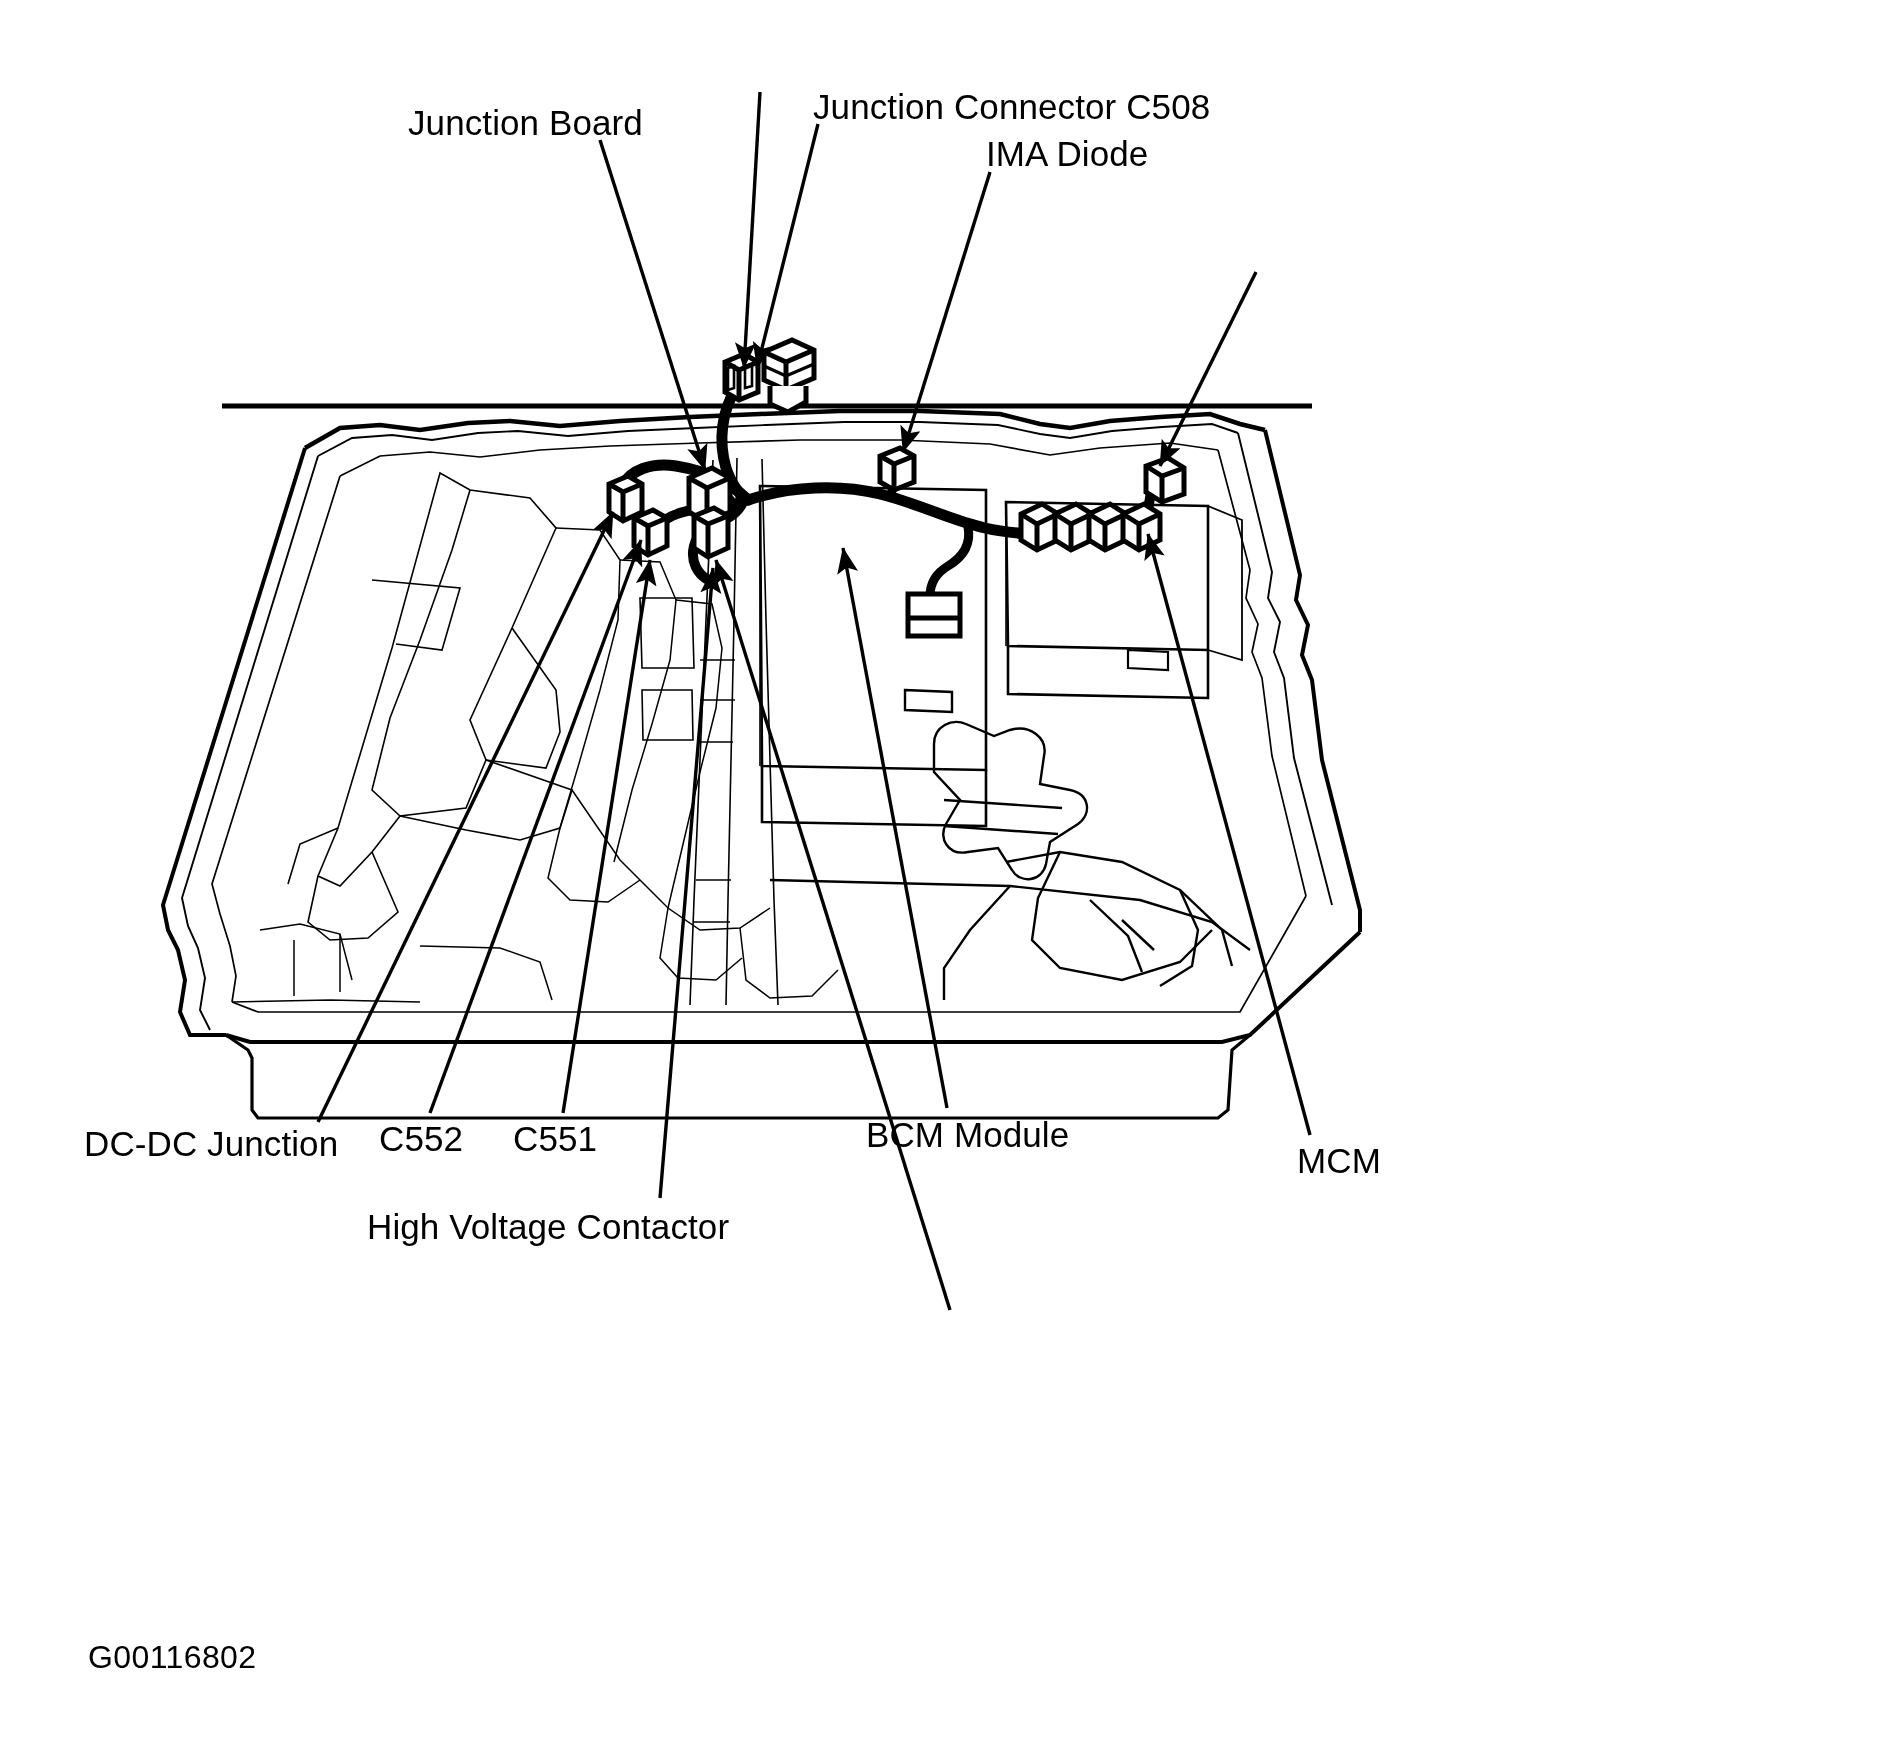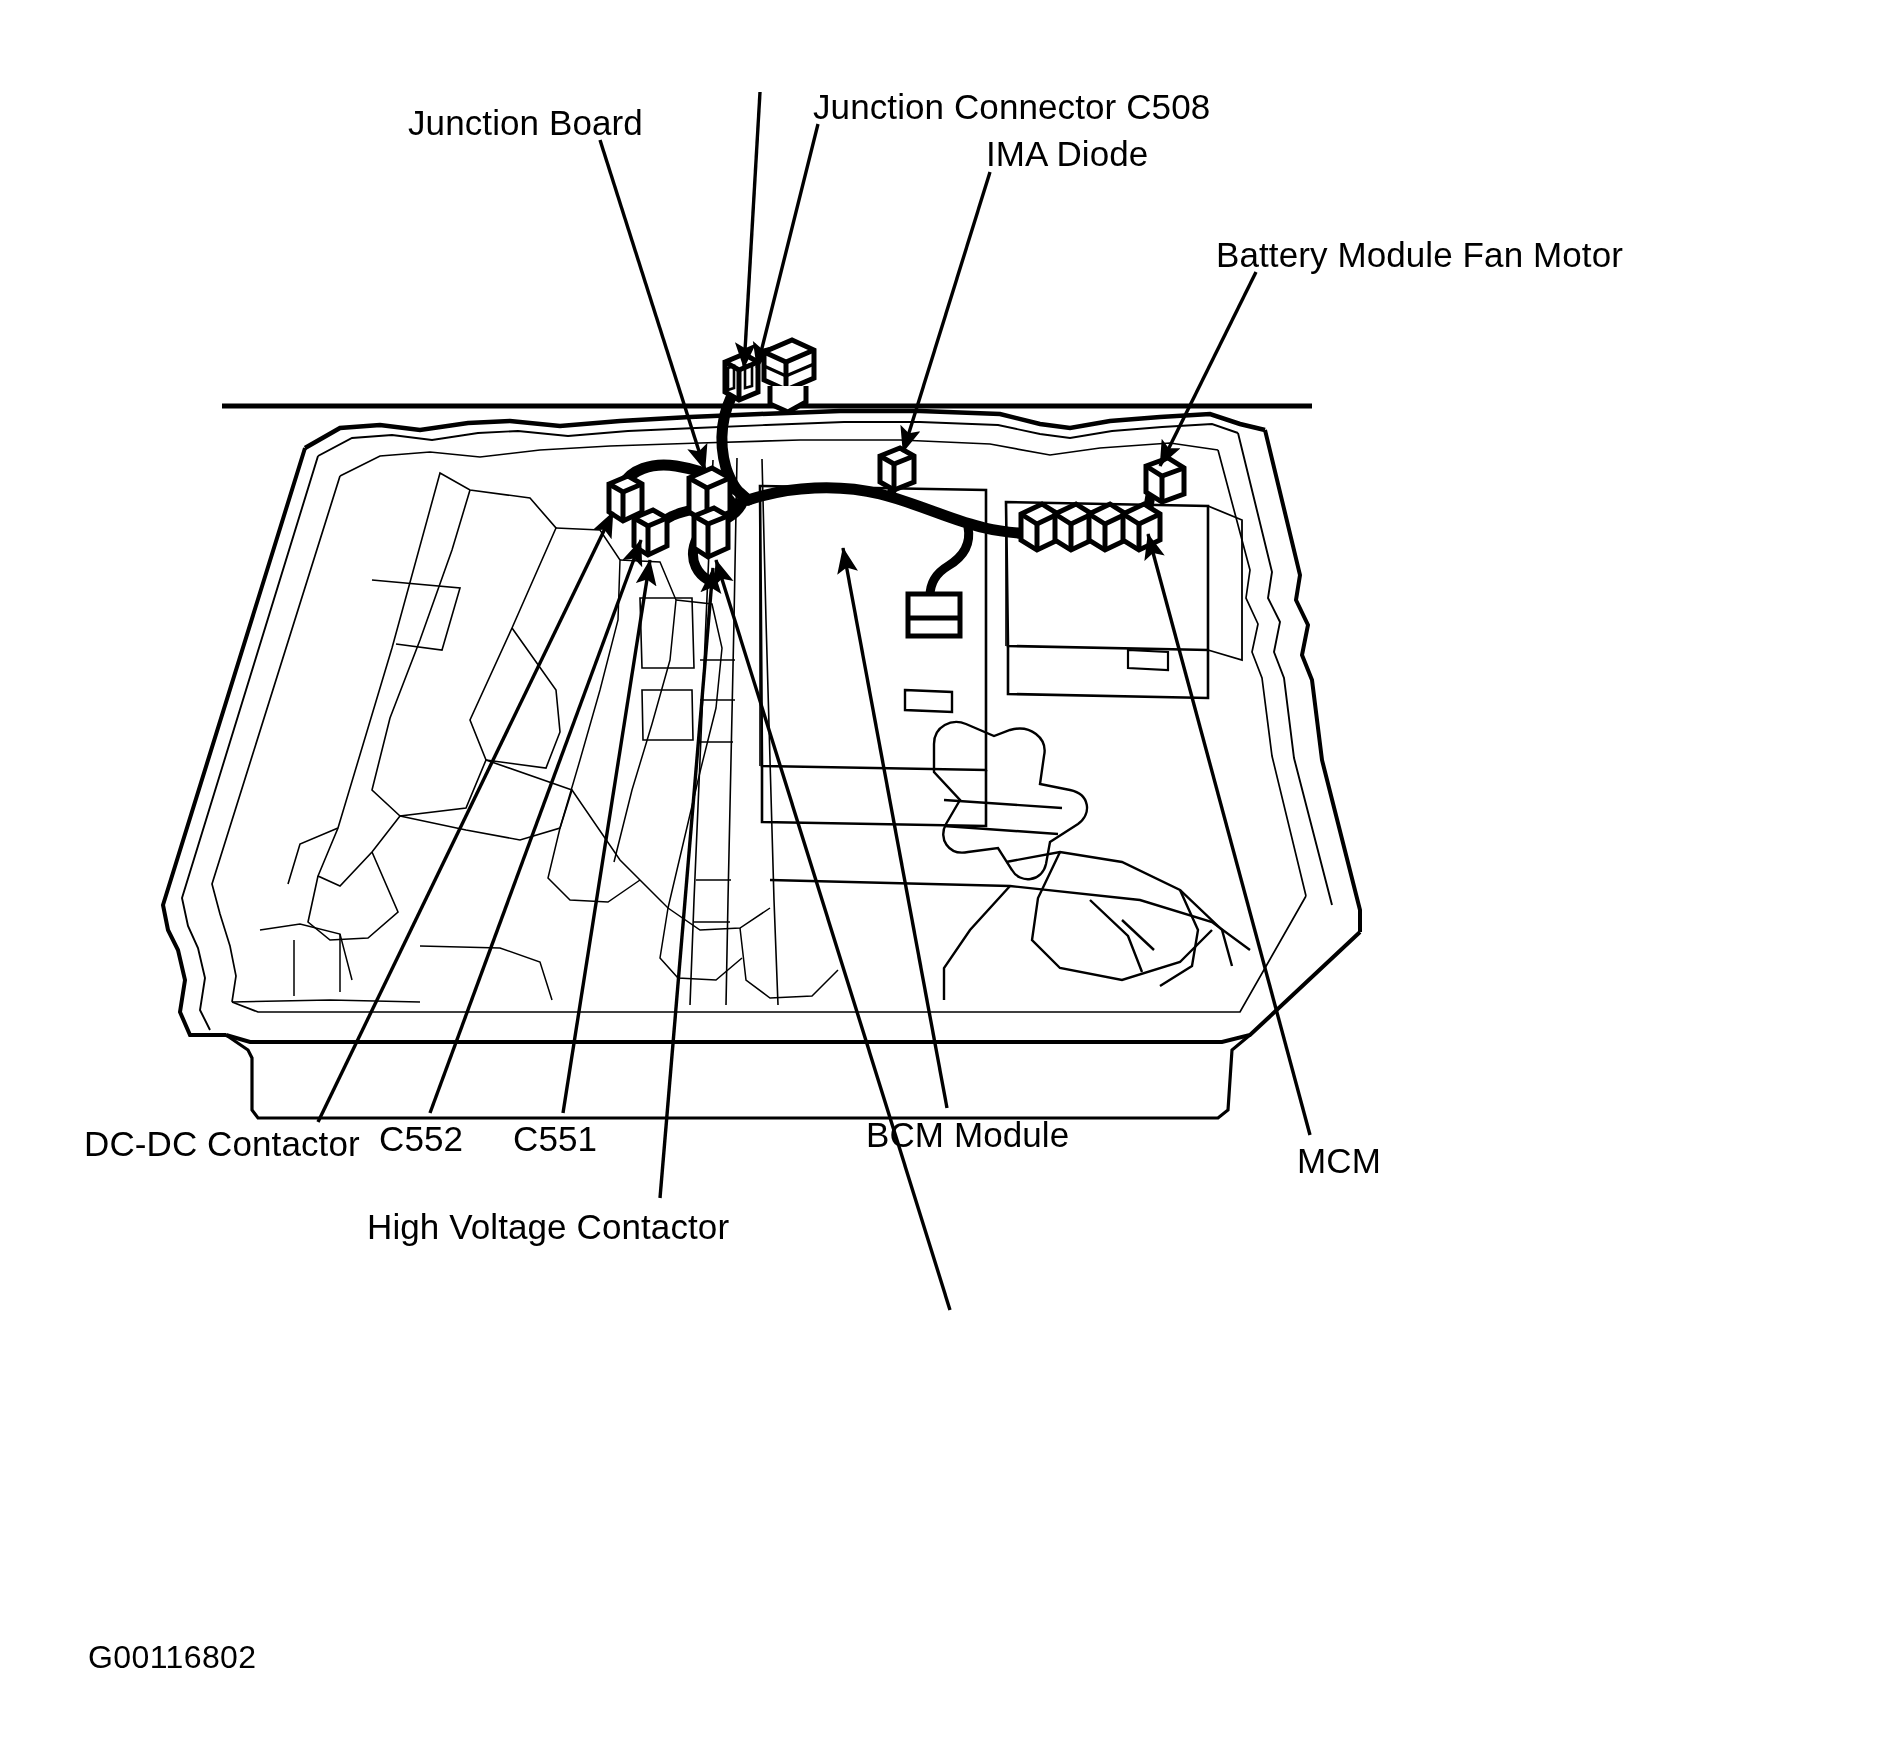--- a/index.html
+++ b/index.html
@@ -286,23 +286,22 @@
       </g>
   </svg>
 
 
   <div class="callout-label" style="left:408px; top:105px;">Junction Board</div>
 
   <div class="callout-label" style="left:813px; top:89px;">Junction Connector C508</div>
 
   <div class="callout-label" style="left:986px; top:136px;">IMA Diode</div>
 
-  <div class="callout-label" style="left:1216px; top:237px;">Battery Module Fan Motor</div>
-
-  <div class="callout-label" style="left:84px; top:1126px;">DC-DC Contactor</div>
+
+  <div class="callout-label" style="left:84px; top:1126px;">DC-DC Junction</div>
 
   <div class="callout-label" style="left:379px; top:1121px;">C552</div>
 
   <div class="callout-label" style="left:513px; top:1121px;">C551</div>
 
   <div class="callout-label" style="left:367px; top:1209px;">High Voltage Contactor</div>
 
   <div class="callout-label" style="left:866px; top:1117px;text-align:right;">BCM Module</div>
 
 

